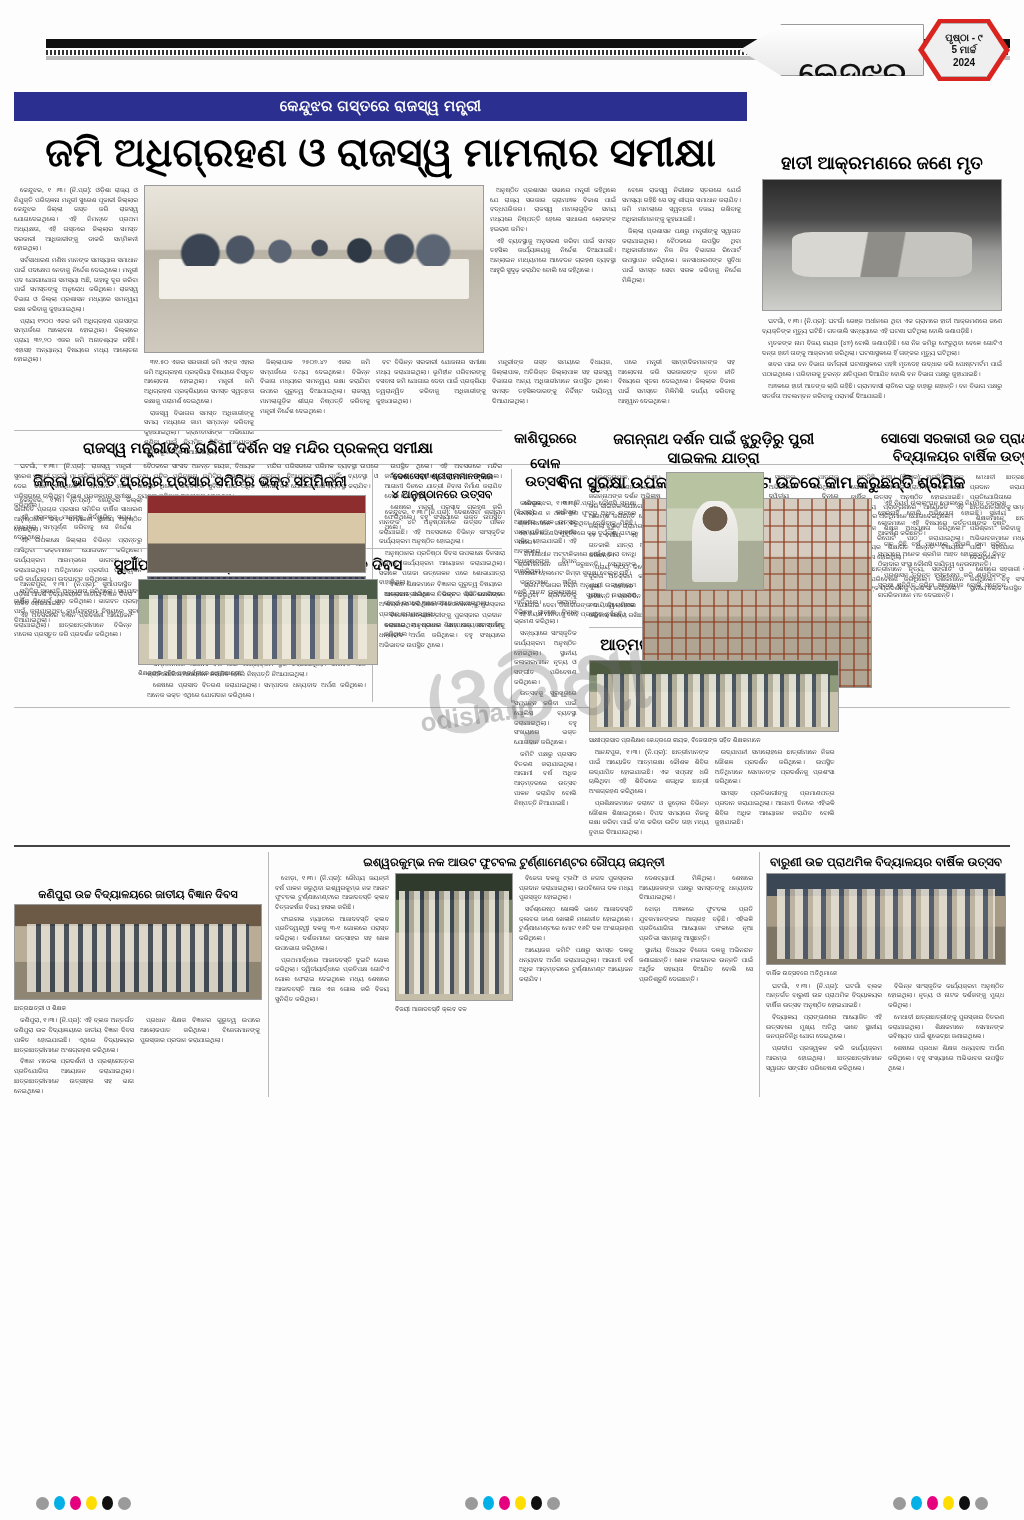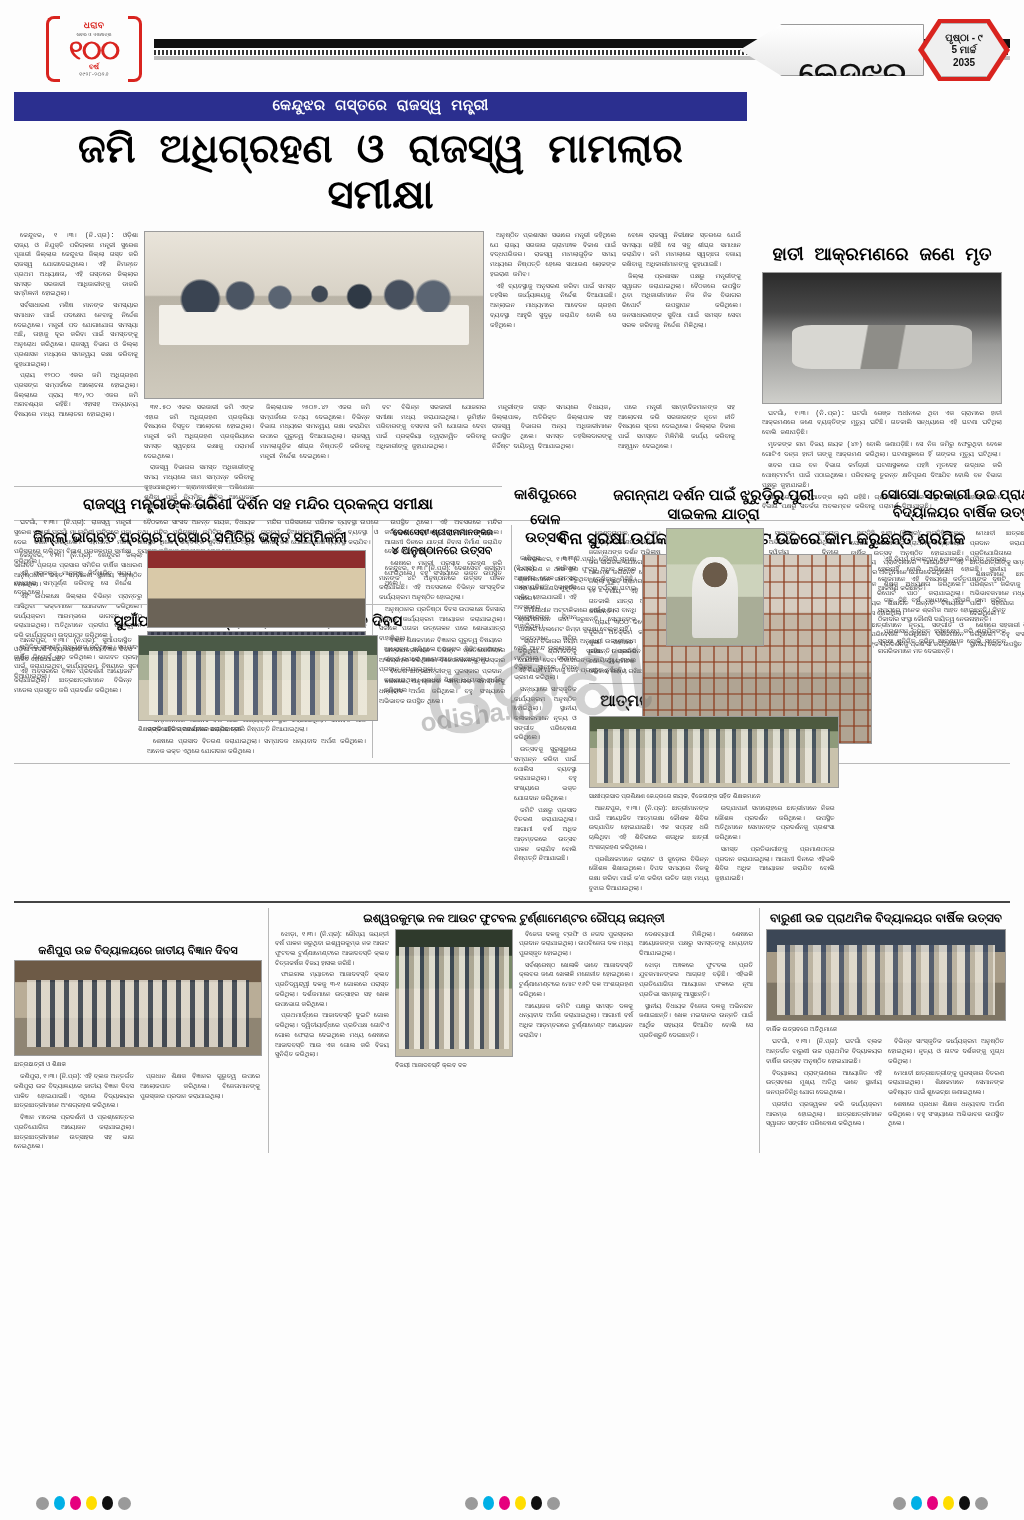--- a/index.html
+++ b/index.html
@@ -264,53 +264,44 @@
   .dot { width: 11px; height: 14px; border-radius: 50%; }
 
   .flexrow { display: flex; }
 </style>
 </head>
 <body>
 
 <div id="page">
 
   <div class="masthead">
-    <div class="logo-badge">
-      <div class="logo-bracket-l"></div>
-      <div class="logo-bracket-r"></div>
-      <div class="logo-top">ଧରାବ</div>
-      <div class="logo-sub">ଖବର ଓ ଏକମାତ୍ର</div>
-      <div class="logo-num">୧୦୦</div>
-      <div class="logo-bot">ବର୍ଷ</div>
-      <div class="logo-years">୧୯୨୮-୨୦୨୬</div>
-    </div>
 
     <div class="rule-bar">
       <div class="rule-black"></div>
       <div class="rule-dots"></div>
       <div class="rule-gray"></div>
     </div>
 
     <div class="masthead-title-wrap">
       <div class="title-plate">
         <span class="t">କେନ୍ଦୁଝର</span>
       </div>
       <div class="date-hex">
         <div class="date-inner">
           <div>ପୃଷ୍ଠା - ୯</div>
           <div>5 ମାର୍ଚ୍ଚ</div>
-          <div>2035</div>
+          <div>2024</div>
         </div>
       </div>
     </div>
   </div>
 
   <div class="body-wrap">
 
-    <div class="flexrow" style="align-items:flex-end;font-family:Liberation Mono, monospace;">
+    <div class="flexrow" style="align-items:center;">
 
       <div style="width:733px;">
         <div class="kicker">କେନ୍ଦୁଝର ଗସ୍ତରେ ରାଜସ୍ୱ ମନ୍ତ୍ରୀ</div>
         <div class="headline-main">ଜମି ଅଧିଗ୍ରହଣ ଓ ରାଜସ୍ୱ ମାମଲାର ସମୀକ୍ଷା</div>
 
         <div class="flexrow" style="gap:6px;">
 
           <div style="width:124px;" class="txtcol">
             <p>କେନ୍ଦୁଝର, ୧ ।୩। (ନି.ପ୍ର): ଓଡ଼ିଶା ରାଜ୍ୟ ଓ ନିଯୁକ୍ତି ପରିଚାଳନା ମନ୍ତ୍ରୀ ସୁରେଶ ପୂଜାରୀ ଜିଲ୍ଲାର କେନ୍ଦୁଝର ଜିଲ୍ଲା ଗସ୍ତ କରି ରାଜସ୍ୱ ଯୋଗଦେଇଥିଲେ। ଏହି ନିମନ୍ତେ ପ୍ରଥମ ଅଧ୍ୟକ୍ଷତା, ଏହି ଗସ୍ତରେ ଜିଲ୍ଲାର ସମସ୍ତ ସରକାରୀ ଆଧିକାରୀଙ୍କୁ ଡାକରି ସମ୍ମିଳନୀ ହୋଇଥିଲା।</p>
             <p>ସର୍ବସାଧାରଣ ମଣିଷ ମାନଙ୍କ ସମସ୍ୟାର ସମାଧାନ ପାଇଁ ପଦକ୍ଷେପ ନେବାକୁ ନିର୍ଦ୍ଦେଶ ଦେଇଥିଲେ। ମନ୍ତ୍ରୀ ପଦ ଯୋଗାଯୋଗ ସମସ୍ୟା ଅଛି, ତାହାକୁ ଦୂର କରିବା ପାଇଁ ସମସ୍ତଙ୍କୁ ଅନୁରୋଧ କରିଥିଲେ। ରାଜସ୍ୱ ବିଭାଗ ଓ ଜିଲ୍ଲା ପ୍ରଶାସନ ମଧ୍ୟରେ ସମନ୍ୱୟ ରକ୍ଷା କରିବାକୁ କୁହାଯାଇଥିଲା।</p>

